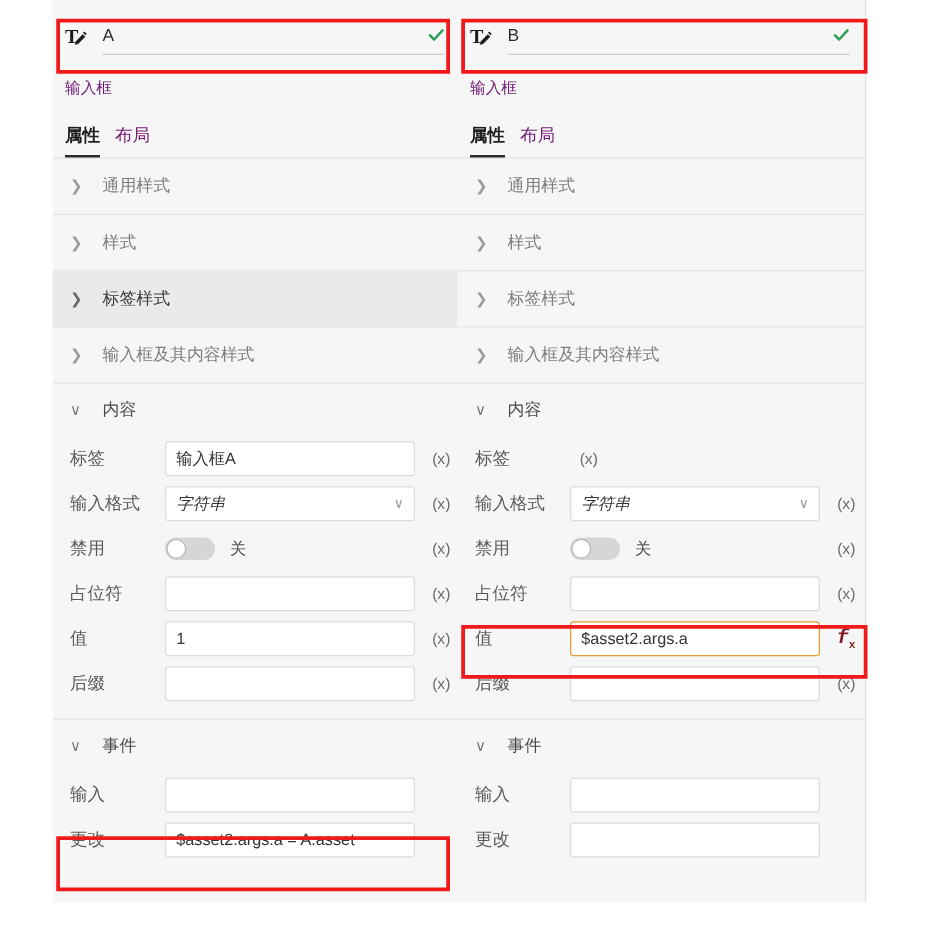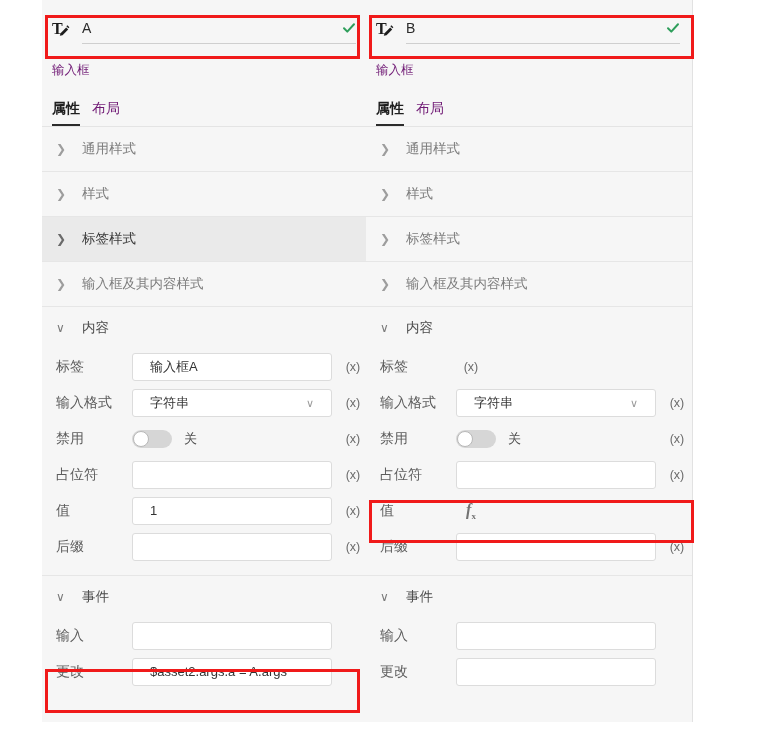--- a/index.html
+++ b/index.html
@@ -145,50 +145,51 @@
     margin-right: 6px;
   }
   .fld {
     width: 100%;
     height: 28px;
     background: #ffffff;
     border: 1px solid #dcdcdc;
     border-radius: 3px;
     font-size: 13px;
     color: #333333;
-    padding: 0 17px;
+    padding: 0 8px;
     line-height: 26px;
     font-family: inherit;
     display: flex;
     align-items: center;
     overflow: hidden;
     white-space: nowrap;
   }
   .fld.bound { border-color: #e09b2d; }
   .fld.sel {
     justify-content: space-between;
+    font-style: italic;
   }
   .caret {
     color: #9a9a9a;
     font-size: 11px;
     margin-left: 6px;
   }
   .suffix {
     flex: 0 0 30px;
     width: 30px;
     text-align: center;
     font-size: 12.5px;
     color: #6b6b6b;
     cursor: pointer;
   }
   .suffix.fx {
-    font-family: Liberation Serif, serif;
+    font-family: Liberation Mono, monospace;
     font-style: italic;
     font-size: 16px;
-    color: #737373;
+    color: #7f1d1d;
     font-weight: bold;
   }
   .suffix.fx sub {
     font-size: 9px;
     font-style: normal;
     font-weight: bold;
   }
 
   
   .toggle {
@@ -341,21 +342,21 @@
               <div class="fld">
                 <span></span>
               </div>
             </div>
             <div class="suffix"></div>
           </div>
           <div class="row">
             <div class="row-label">更改</div>
             <div class="ctrl">
               <div class="fld">
-                <span>$asset2.args.a =  A.args</span>
+                <span>$asset2.args.a =  A.asset</span>
               </div>
             </div>
             <div class="suffix"></div>
           </div>
         </div>
       </div>
       <div class="panel panel-b">
         <div class="hdr">
           <span class="hdr-icon">
             <svg width="22" height="22" viewBox="0 0 22 22">
@@ -427,20 +428,25 @@
             <div class="row-label">占位符</div>
             <div class="ctrl">
               <div class="fld">
                 <span></span>
               </div>
             </div>
             <div class="suffix">(x)</div>
           </div>
           <div class="row">
             <div class="row-label">值</div>
+            <div class="ctrl">
+              <div class="fld bound">
+                <span>$asset2.args.a</span>
+              </div>
+            </div>
             <div class="suffix fx">f<sub>x</sub></div>
           </div>
           <div class="row">
             <div class="row-label">后缀</div>
             <div class="ctrl">
               <div class="fld">
                 <span></span>
               </div>
             </div>
             <div class="suffix">(x)</div>

